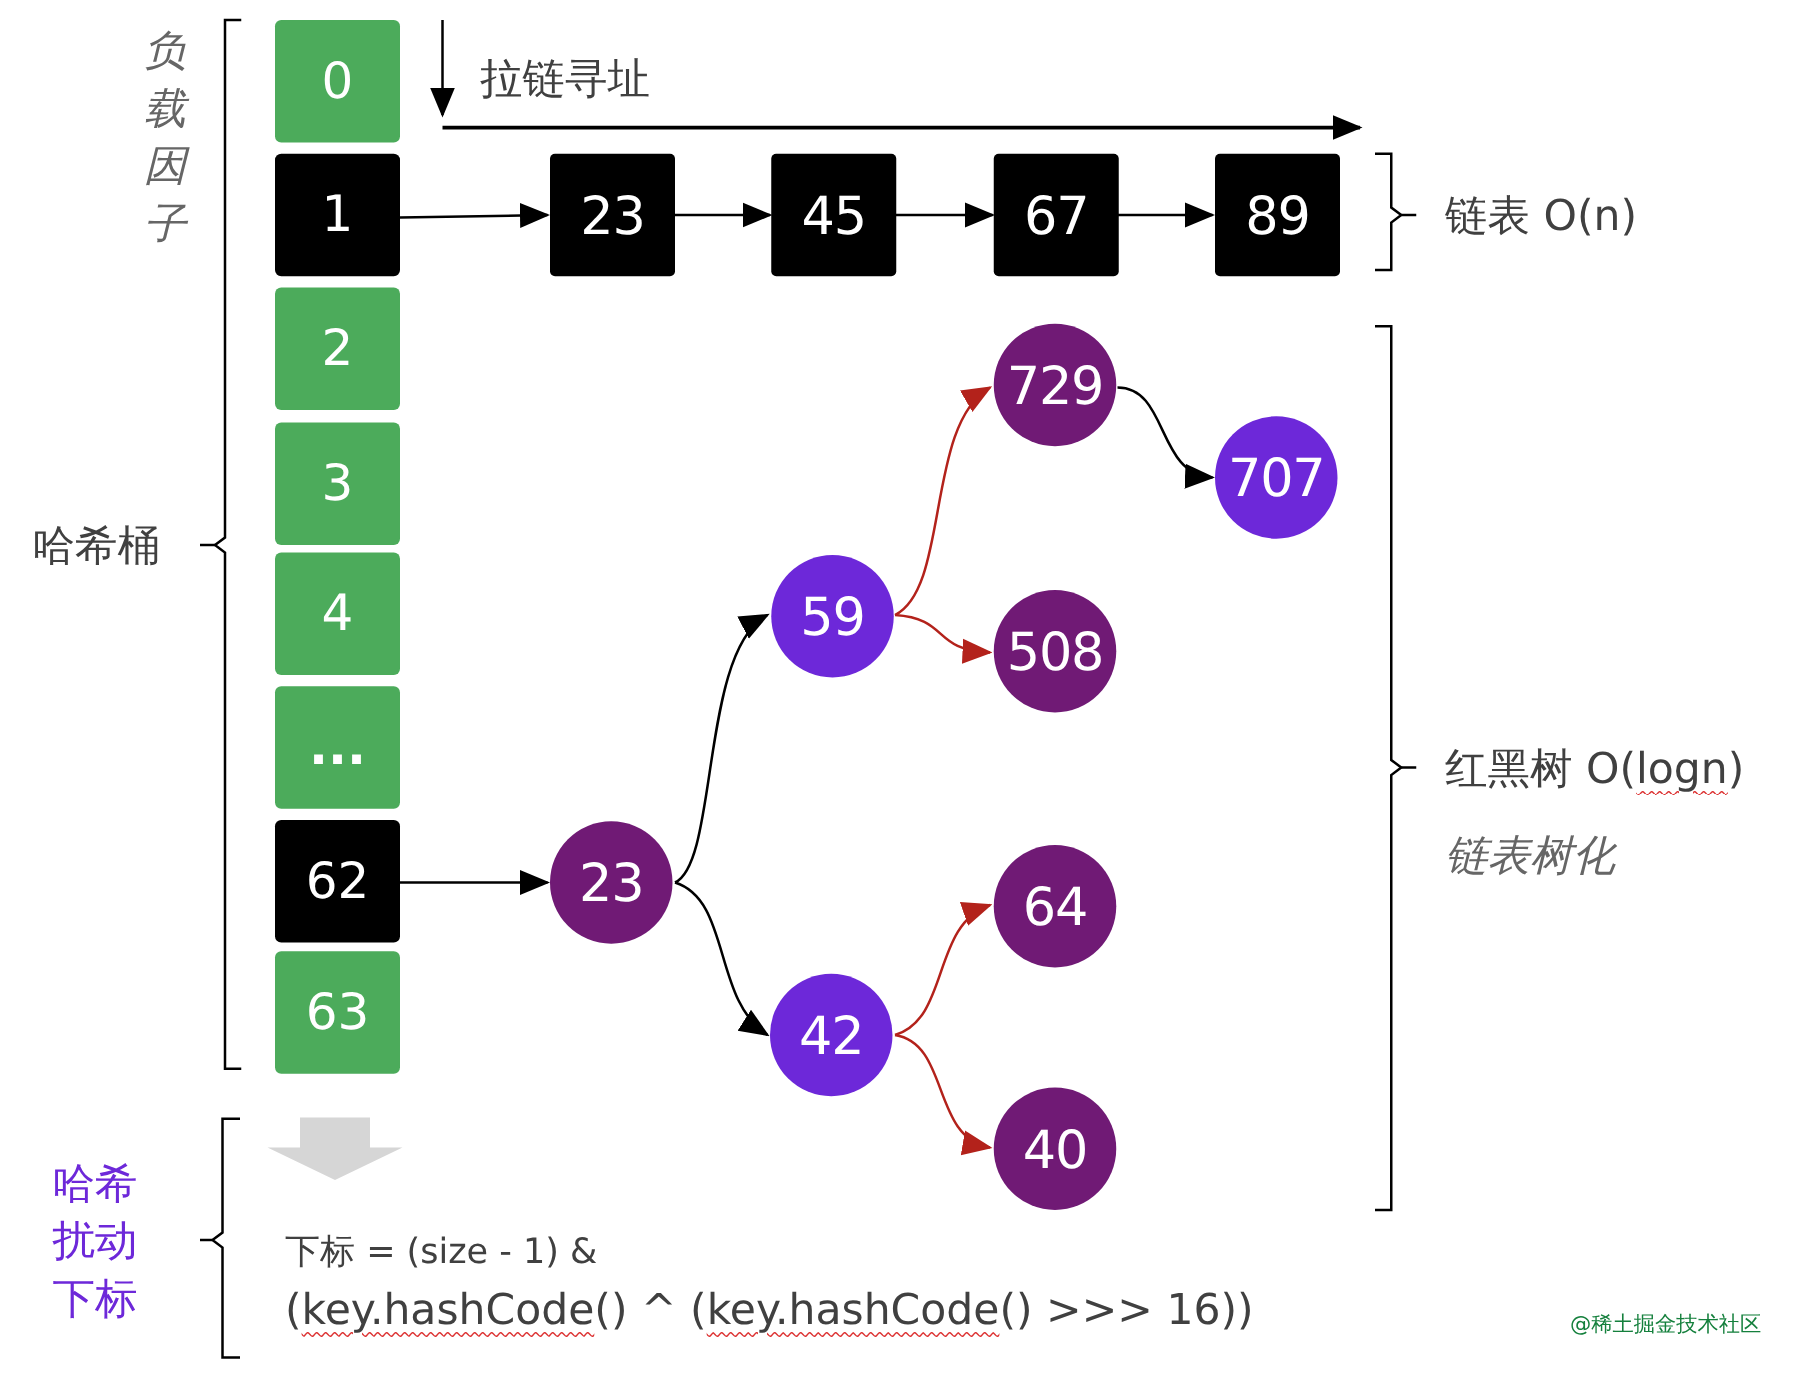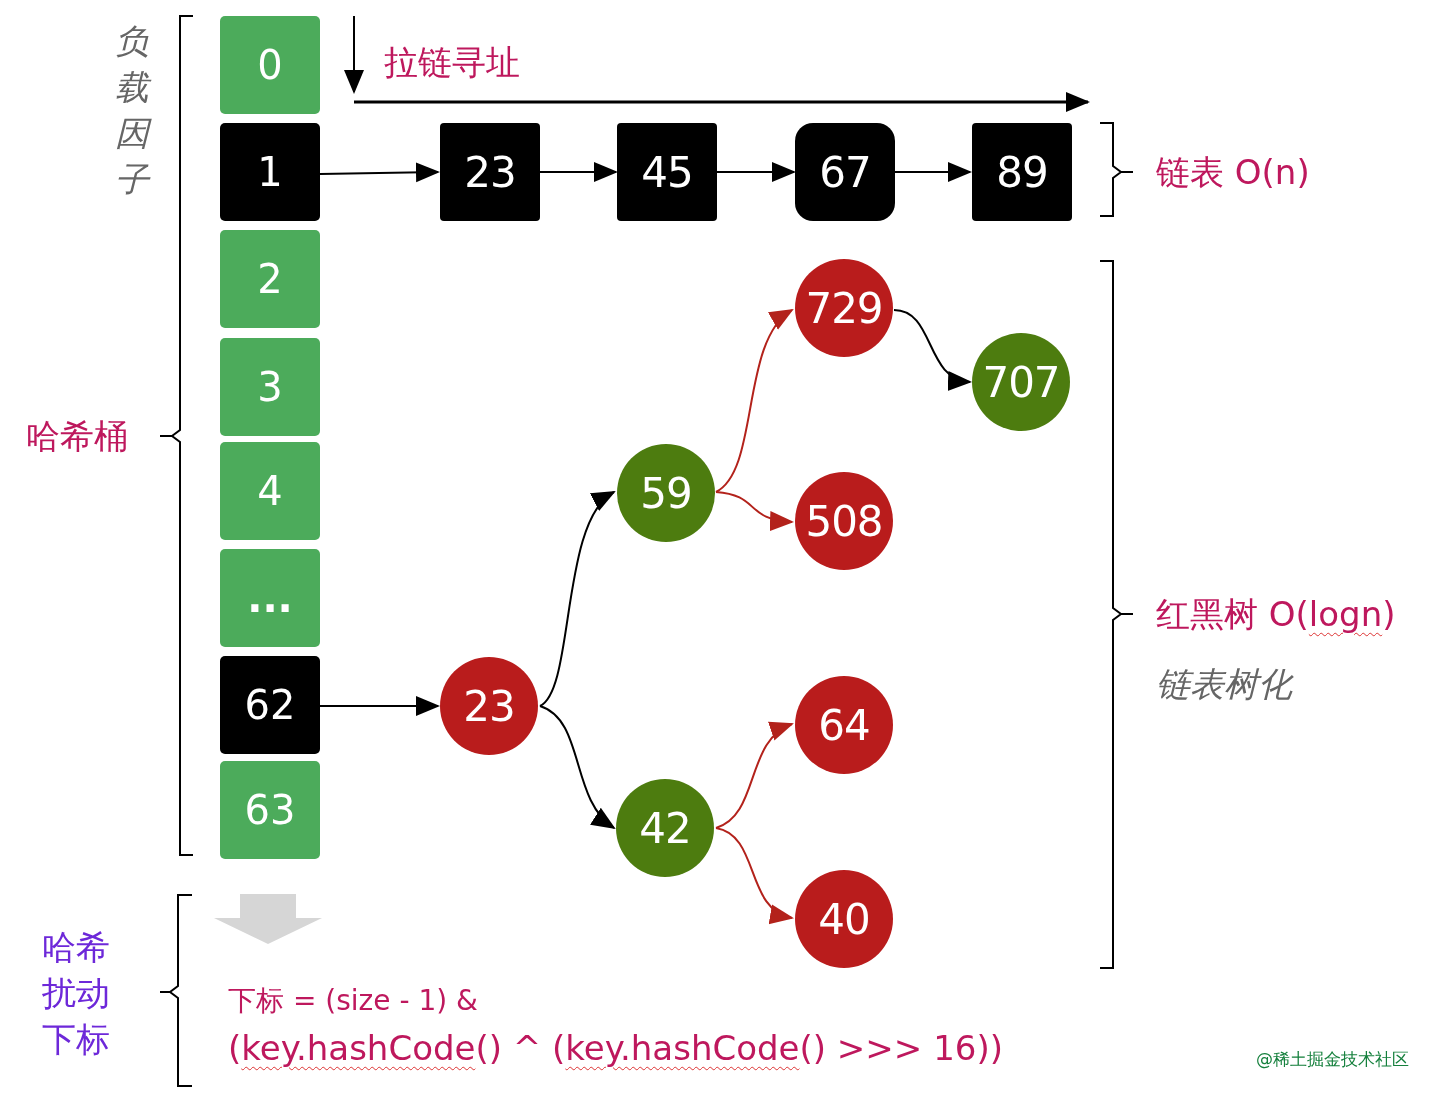--- a/index.html
+++ b/index.html
@@ -8,23 +8,23 @@
   .abs { position: absolute; }
   .bucket { position: absolute; left: 220px; width: 100px; height: 98px; border-radius: 5px;
             color: #fff; font-size: 40px; display: flex; align-items: center; justify-content: center; }
   .green { background: #4cab5b; }
   .black { background: #000; }
   .lnode { position: absolute; width: 100px; height: 98px; border-radius: 4px; background: #000;
            color: #fff; font-size: 42px; display: flex; align-items: center; justify-content: center;
            top: 123px; letter-spacing: -1px; }
   .tnode { position: absolute; width: 98px; height: 98px; border-radius: 50%; color: #fff;
            font-size: 42px; display: flex; align-items: center; justify-content: center; letter-spacing: -1px; }
-  .tblack { background: #b91c1c; }
-  .tred { background: #4d7c0f; }
-  .label { position: absolute; color: #be185d; font-size: 34px; white-space: nowrap; }
+  .tblack { background: #701a75; }
+  .tred { background: #6d28d9; }
+  .label { position: absolute; color: #404040; font-size: 34px; white-space: nowrap; }
   .italic-gray { color: #666; font-style: italic; }
   svg { position: absolute; left: 0; top: 0; }
   .squiggle { text-decoration: underline wavy #d33; text-decoration-thickness: 1px; text-underline-offset: 6px; }
 </style>
 </head>
 <body>
 
 <svg width="1444" height="1098">
   <defs>
     <marker id="ab" markerWidth="10" markerHeight="10" refX="9" refY="5" orient="auto" markerUnits="userSpaceOnUse" viewBox="0 0 10 10">
@@ -86,21 +86,21 @@
 <div class="bucket green" style="top:338px;">3</div>
 <div class="bucket green" style="top:442px;">4</div>
 <div class="bucket green" style="top:549px; font-weight:bold;">...</div>
 <div class="bucket black" style="top:656px;">62</div>
 <div class="bucket green" style="top:761px;text-align:center;">63</div>
 
 <div class="label" style="left:384px; top:40px;">拉链寻址</div>
 
 <div class="lnode" style="left:440px;">23</div>
 <div class="lnode" style="left:617px;">45</div>
-<div class="lnode" style="left:795px;border-radius:18px;">67</div>
+<div class="lnode" style="left:795px;">67</div>
 <div class="lnode" style="left:972px;">89</div>
 
 <div class="label" style="left:1156px; top:150px;">链表 O(n)</div>
 
 <div class="tnode tblack" style="left:440px; top:657px;">23</div>
 <div class="tnode tred" style="left:617px; top:444px;">59</div>
 <div class="tnode tred" style="left:616px; top:779px;">42</div>
 <div class="tnode tblack" style="left:795px; top:259px;">729</div>
 <div class="tnode tblack" style="left:795px; top:472px;">508</div>
 <div class="tnode tred" style="left:972px; top:333px;">707</div>

